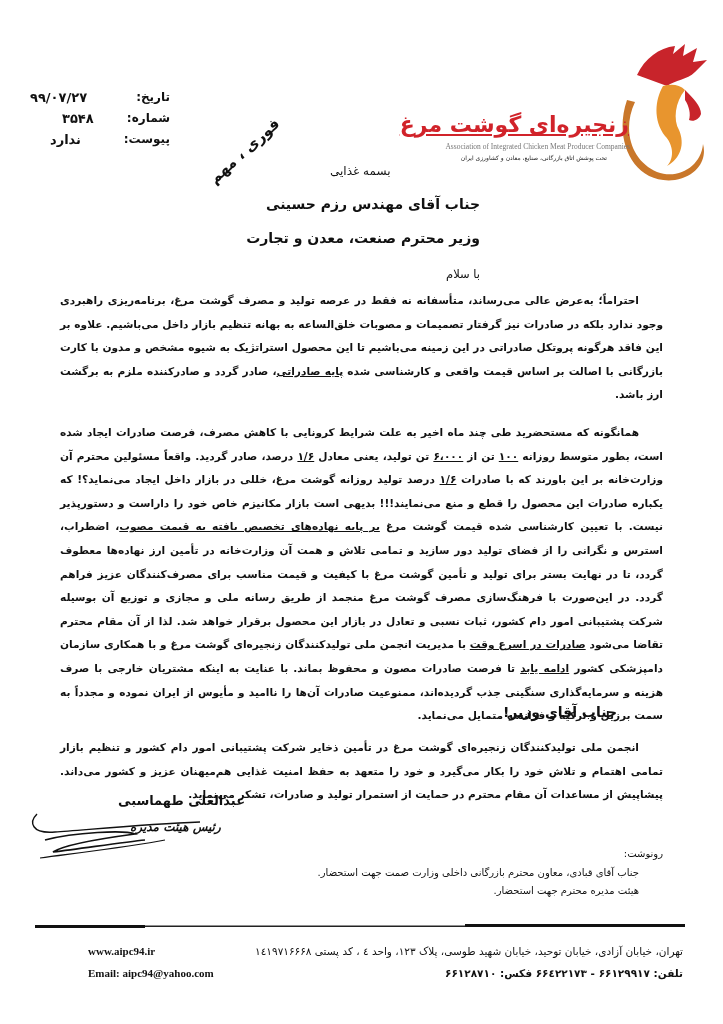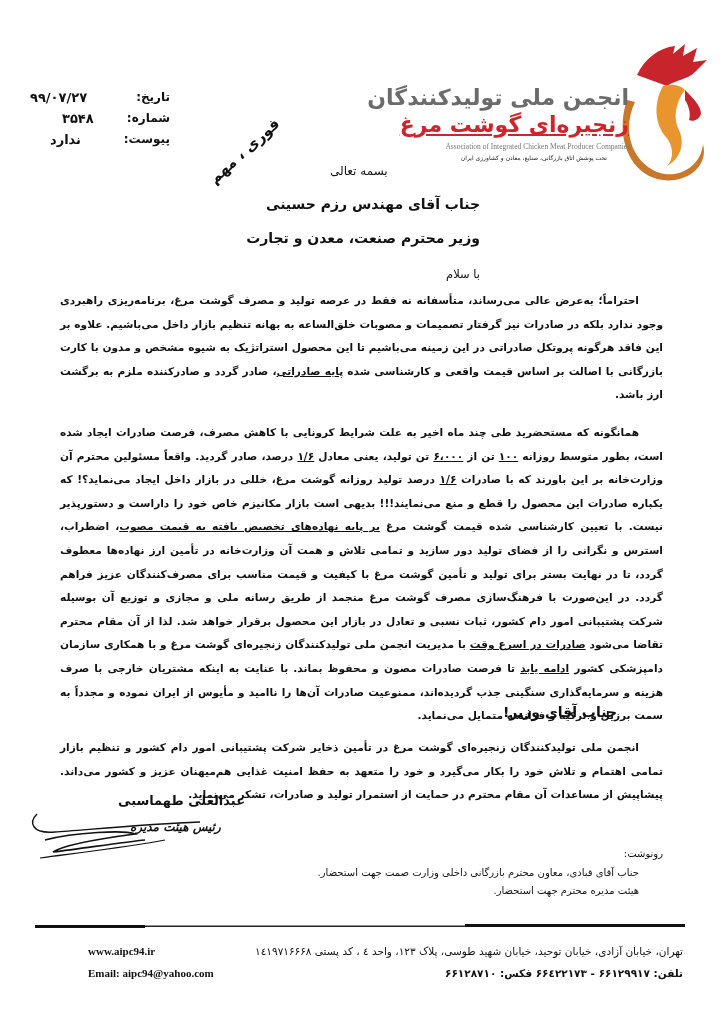--- a/index.html
+++ b/index.html
@@ -59,21 +59,20 @@
 </head>
 <body>
 
 <div id="logo" class="abs">
   <svg class="abs" style="right:0;top:0" width="100" height="150" viewBox="0 0 100 150">
     <path d="M22 35 C30 18 44 8 60 6 L58 14 L70 4 L68 16 L82 8 L78 22 L92 20 L80 32 C72 40 60 40 52 46 Z" fill="#c8242b"></path>
     <path d="M48 46 C40 60 38 80 50 96 C58 104 60 118 52 126 C66 118 70 104 64 90 C58 80 60 62 70 50 C64 44 56 44 48 46 Z" fill="#e8952e"></path>
     <path d="M70 50 C78 58 86 66 86 74 C84 80 78 82 74 80 C76 74 74 66 70 60 Z" fill="#c8242b"></path>
     <path d="M12 60 C-2 100 18 145 60 140 C84 136 92 118 88 104 C86 126 64 140 42 132 C18 122 6 92 20 62 Z" fill="#c9772a"></path>
   </svg>
-  <div class="logo-line1 rtl">انجمن ملی تولیدکنندگان</div>
   <div class="logo-line2 rtl">زنجیره‌ای گوشت مرغ</div>
   <div class="logo-en">Association of Integrated Chicken Meat Producer Companies</div>
   <div class="logo-sub rtl">تحت پوشش اتاق بازرگانی، صنایع، معادن و کشاورزی ایران</div>
 </div>
 
 <div class="abs meta">
   <div class="meta-row">
     <span class="lbl">تاریخ:</span>
     <span>۹۹/۰۷/۲۷</span>
   </div>
@@ -81,21 +80,21 @@
     <span class="lbl">شماره:</span>
     <span style="margin-left:32px">۳۵۴۸</span>
   </div>
   <div class="meta-row">
     <span class="lbl">پیوست:</span>
     <span style="margin-left:20px">ندارد</span>
   </div>
 </div>
 
 <div class="abs stamp">فوری ، مهم</div>
-<div class="abs basmala rtl">بسمه تعالی</div>
+<div class="abs basmala rtl">بسمه غذایی</div>
 
 <div class="abs addr1 rtl">جناب آقای مهندس رزم حسینی</div>
 <div class="abs addr2 rtl">وزیر محترم صنعت، معدن و تجارت</div>
 <div class="abs greet rtl">با سلام</div>
 
 <div class="abs body-text para1 rtl">
   <p id="p1"><span class="indent"></span><span>احتراماً؛ به‌عرض عالی می‌رساند، متأسفانه نه فقط در عرصه تولید و مصرف گوشت مرغ، برنامه‌ریزی راهبردی وجود ندارد بلکه در صادرات نیز گرفتار تصمیمات و مصوبات خلق‌الساعه به بهانه تنظیم بازار داخل می‌باشیم. علاوه بر این فاقد هرگونه پروتکل صادراتی در این زمینه می‌باشیم تا این محصول استراتژیک به شیوه مشخص و مدون با کارت بازرگانی با اصالت بر اساس قیمت واقعی و کارشناسی شده </span><span class="ul">پایه صادراتی</span><span>، صادر گردد و صادرکننده ملزم به برگشت ارز باشد.</span></p>
 </div>
 <div class="abs body-text para2 rtl">
   <p id="p2"><span class="indent"></span><span>همانگونه که مستحضرید طی چند ماه اخیر به علت شرایط کرونایی با کاهش مصرف، فرصت صادرات ایجاد شده است، بطور متوسط روزانه </span><span class="ul">۱۰۰</span><span> تن از </span><span class="ul">۶،۰۰۰</span><span> تن تولید، یعنی معادل </span><span class="ul">۱/۶</span><span> درصد، صادر گردید. واقعاً مسئولین محترم آن وزارت‌خانه بر این باورند که با صادرات </span><span class="ul">۱/۶</span><span> درصد تولید روزانه گوشت مرغ، خللی در بازار داخل ایجاد می‌نماید؟! که یکباره صادرات این محصول را قطع و منع می‌نمایند!!! بدیهی است بازار مکانیزم خاص خود را داراست و دستورپذیر نیست. با تعیین کارشناسی شده قیمت گوشت مرغ </span><span class="ul">بر پایه نهاده‌های تخصیص یافته به قیمت مصوب</span><span>، اضطراب، استرس و نگرانی را از فضای تولید دور سازید و تمامی تلاش و همت آن وزارت‌خانه در تأمین ارز نهاده‌ها معطوف گردد، تا در نهایت بستر برای تولید و تأمین گوشت مرغ با کیفیت و قیمت مناسب برای مصرف‌کنندگان عزیز فراهم گردد. در این‌صورت با فرهنگ‌سازی مصرف گوشت مرغ منجمد از طریق رسانه ملی و مجازی و توزیع آن بوسیله شرکت پشتیبانی امور دام کشور، ثبات نسبی و تعادل در بازار این محصول برقرار خواهد شد. لذا از آن مقام محترم تقاضا می‌شود </span><span class="ul">صادرات در اسرع وقت</span><span> با مدیریت انجمن ملی تولیدکنندگان زنجیره‌ای گوشت مرغ و با همکاری سازمان دامپزشکی کشور </span><span class="ul">ادامه یابد</span><span> تا فرصت صادرات مصون و محفوظ بماند. با عنایت به اینکه مشتریان خارجی با صرف هزینه و سرمایه‌گذاری سنگینی جذب گردیده‌اند، ممنوعیت صادرات آن‌ها را ناامید و مأیوس از ایران نموده و مجدداً به سمت برزیل و ترکیه و فرانسه متمایل می‌نماید.</span></p>

